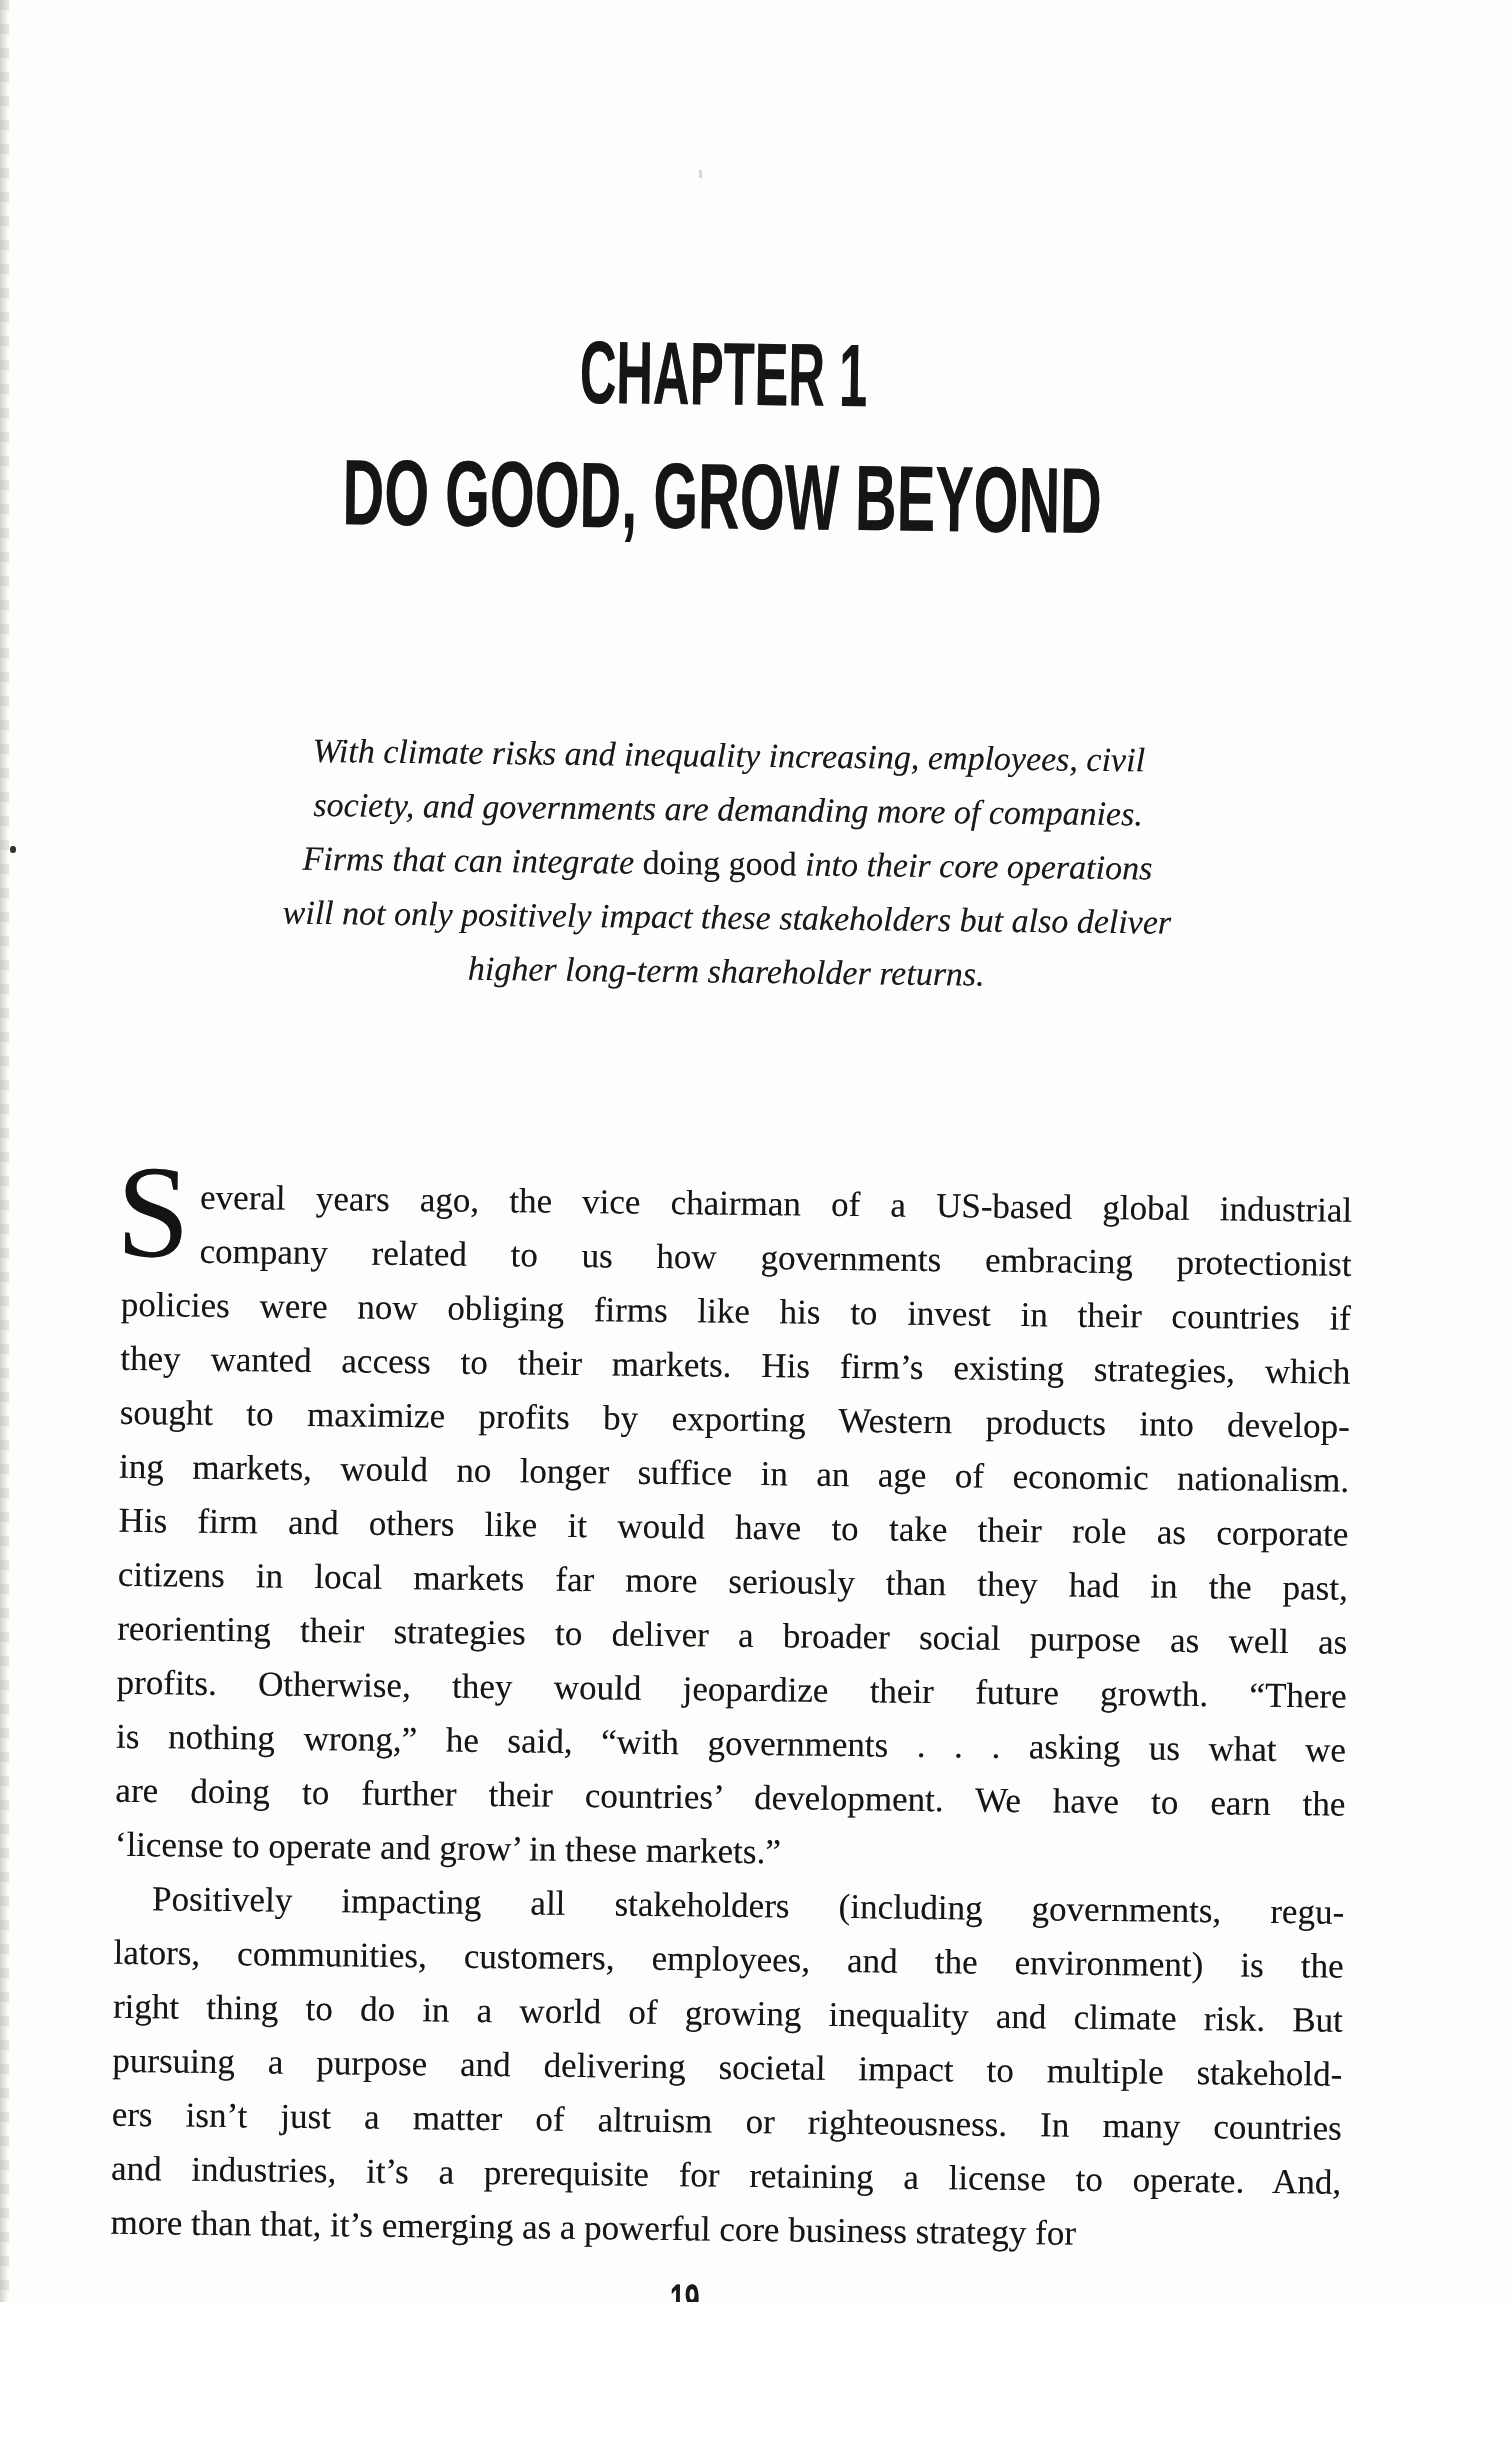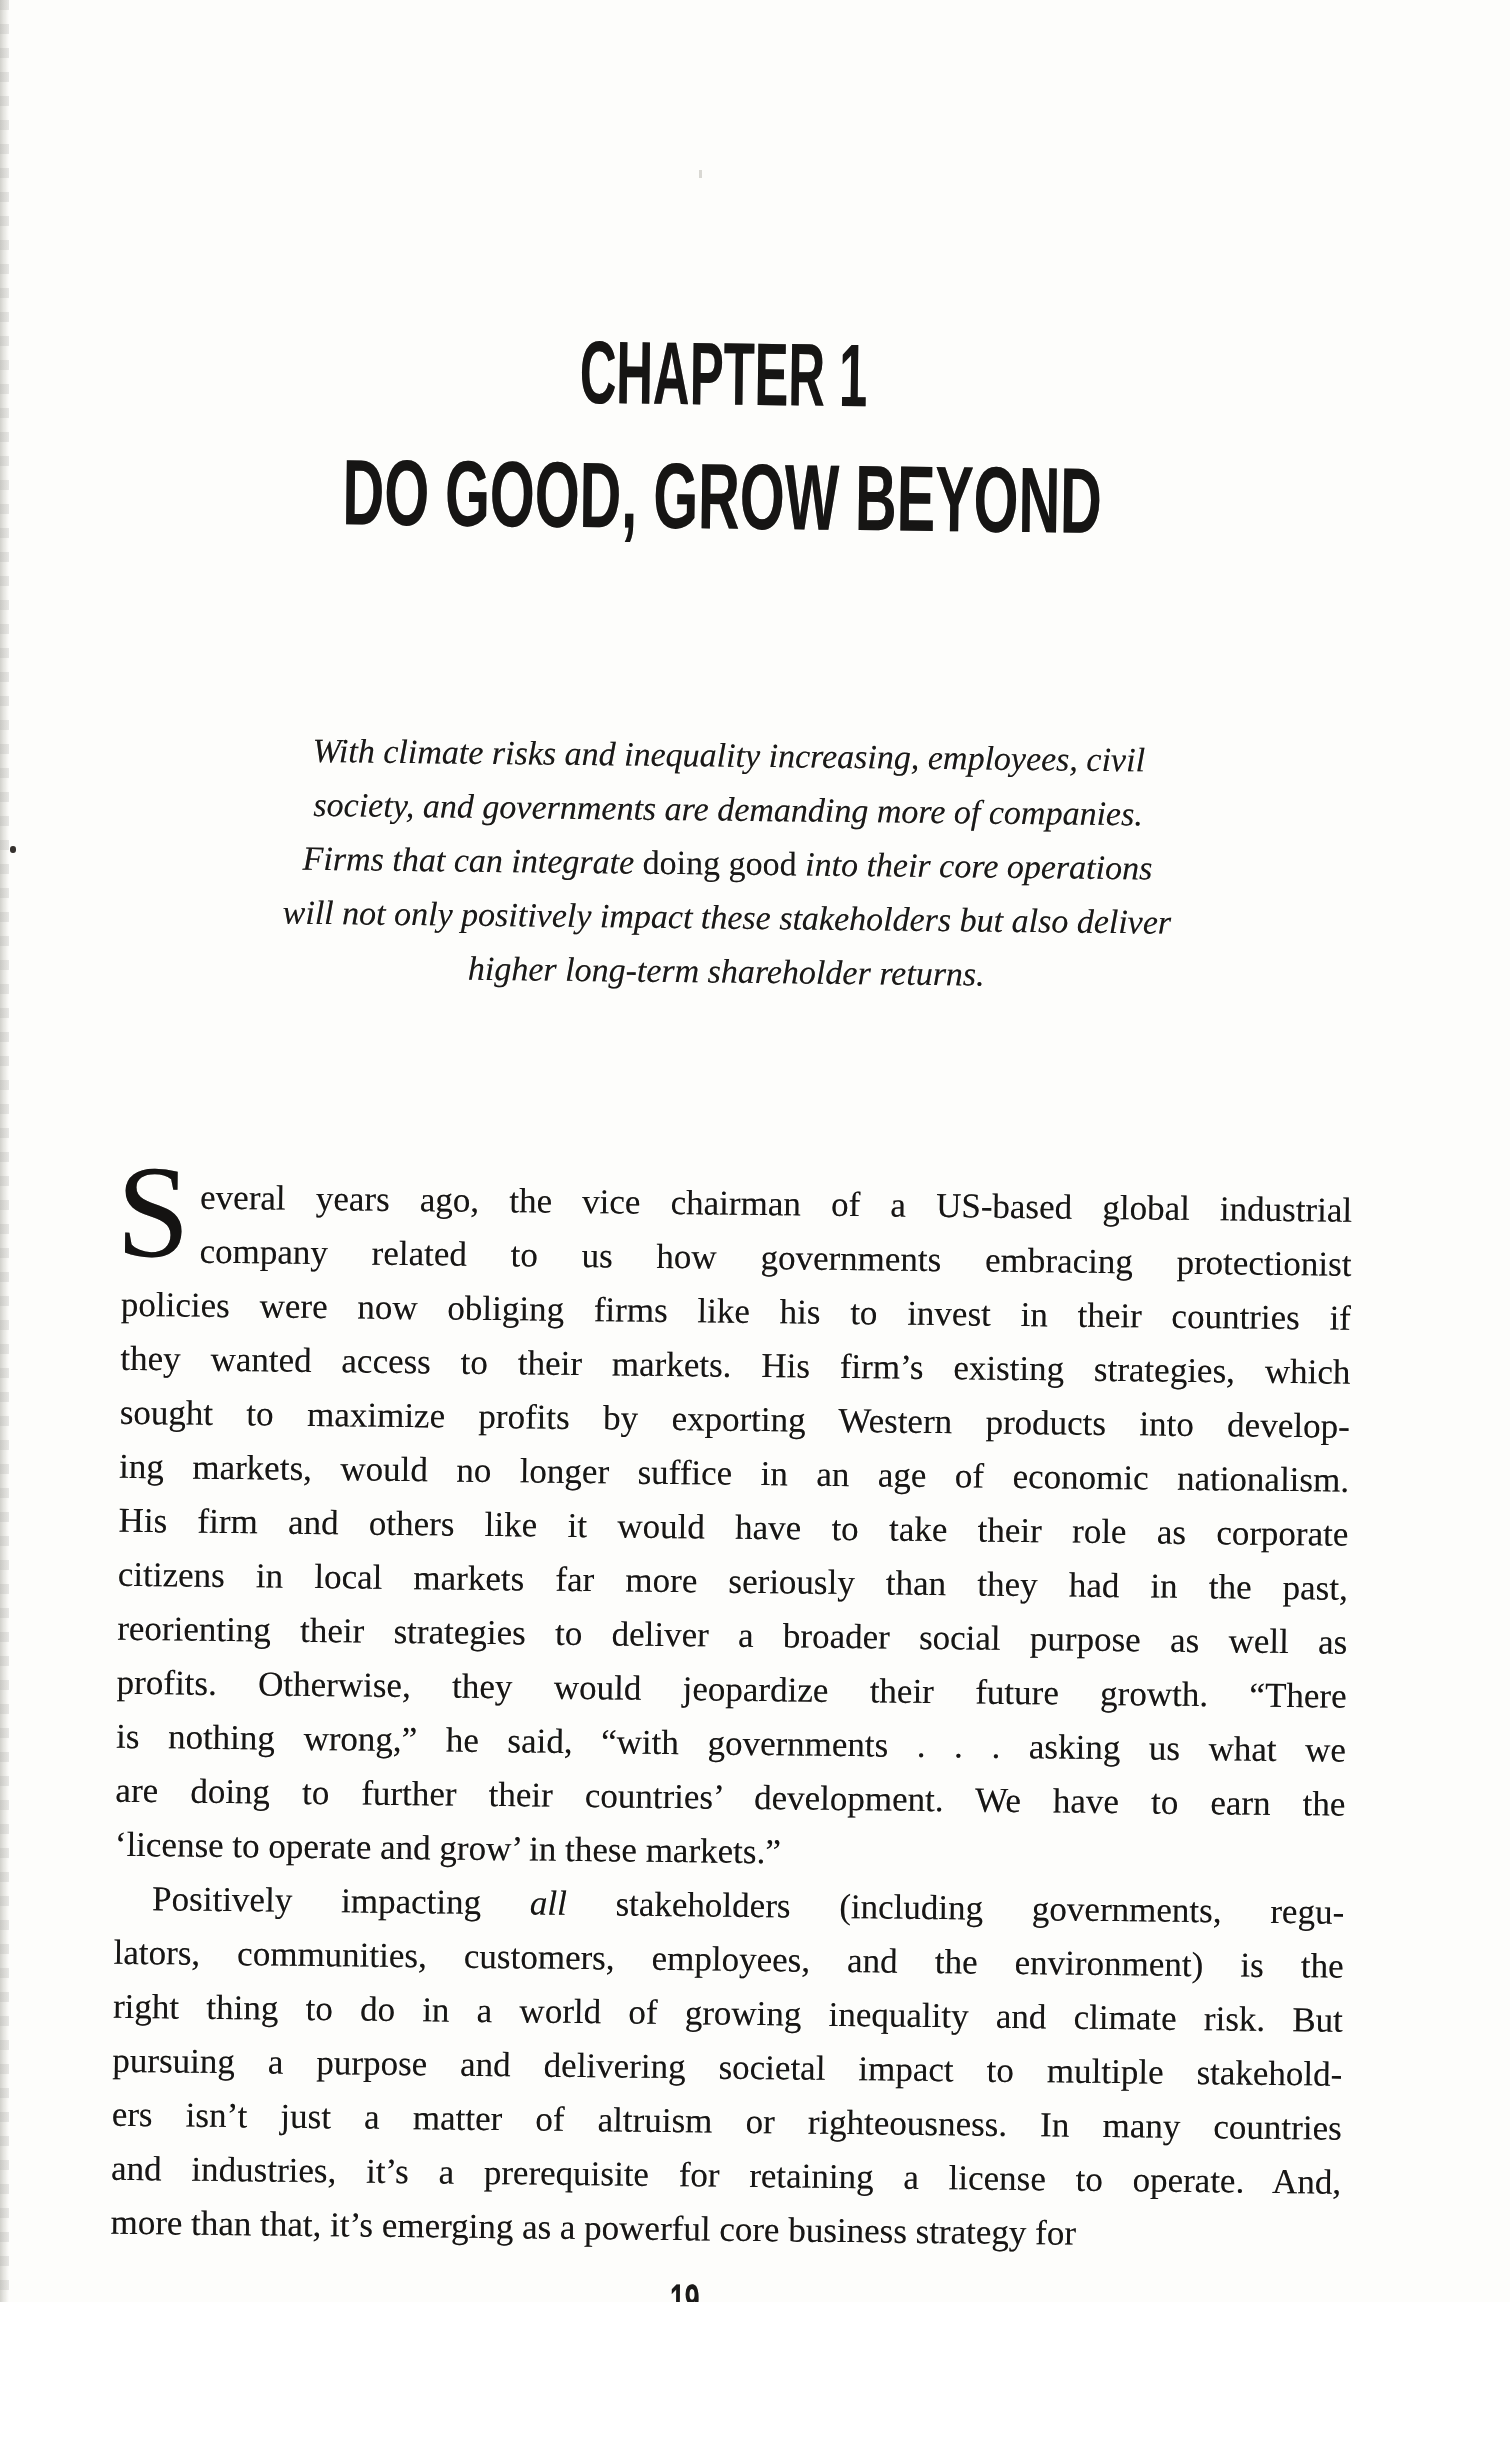--- a/index.html
+++ b/index.html
@@ -43,21 +43,21 @@
     color:#161514;line-height:1;white-space:nowrap;
   }
   .chapter-num{top:330px;font-size:89px;transform:scaleX(0.57);}
   .chapter-title{top:451px;font-size:93px;transform:scaleX(0.62);}
   .epigraph{
     position:absolute;left:167px;top:729px;width:1113px;
     font-size:34px;line-height:54px;font-style:italic;color:#1a1918;
   }
   .epigraph .bline{text-align:center;text-align-last:center;}
   .seg-roman{font-style:normal;}
-  .seg-italic{font-style:italic;}
+  .seg-italic{}
   .body-block{
     position:absolute;left:122px;top:1177px;width:1230px;
     font-size:35px;line-height:54px;color:#171615;
   }
   .para{position:relative;}
   .bline{
     height:54px;overflow:hidden;
     text-align:justify;text-align-last:justify;
   }
   .bline.drop{margin-left:78px;}

